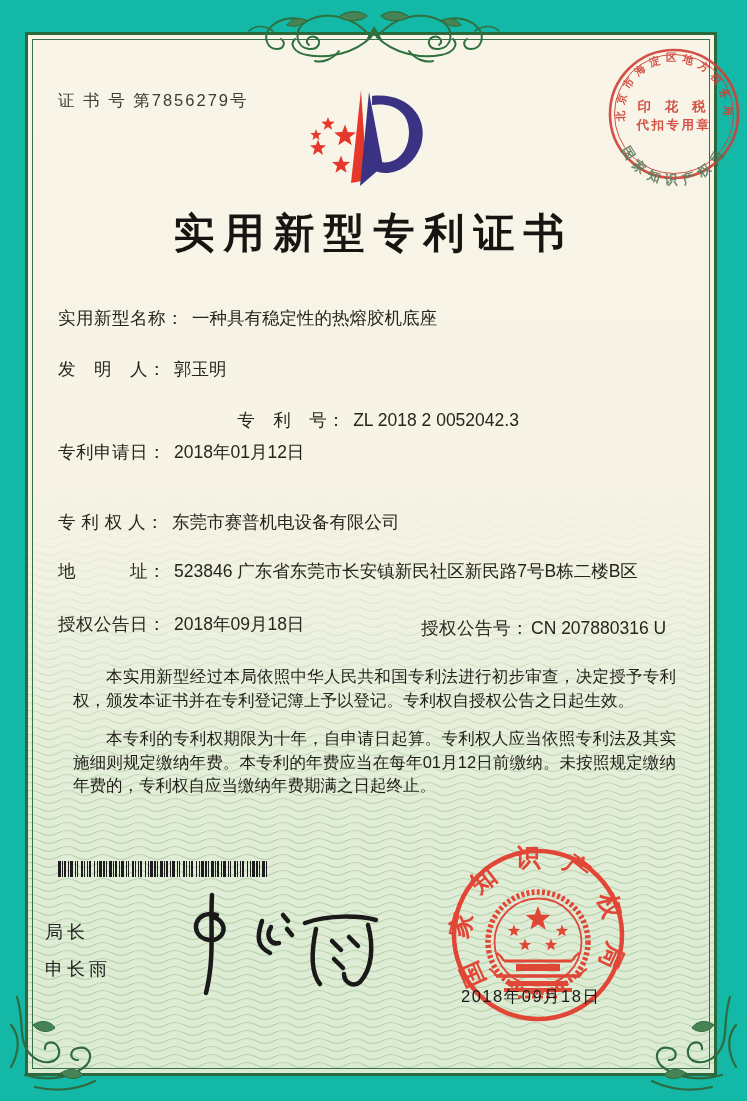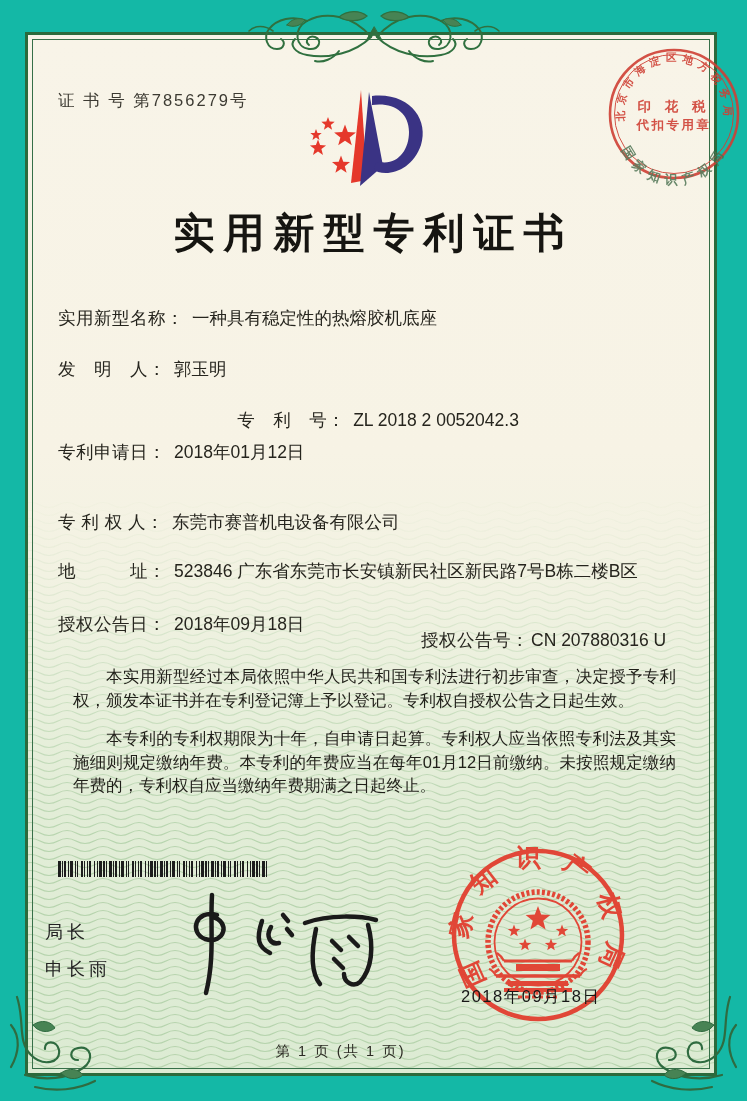--- a/index.html
+++ b/index.html
@@ -13,21 +13,21 @@
   .frame-inner{position:absolute;left:32px;top:39px;width:678px;height:1030px;
         border:1px solid #366f48;box-sizing:border-box;pointer-events:none;}
   .abs{position:absolute;}
   .cert-no{left:58px;top:90px;font-size:16.5px;letter-spacing:2px;color:#3c3a32;}
   .title{left:0;top:206px;width:747px;text-align:center;font-size:41px;font-weight:700;
          letter-spacing:9px;color:#161511;}
   .field-row{left:58px;width:640px;font-size:17.5px;line-height:24px;}
   .f-label{letter-spacing:0.5px;color:#26251e;}
   .f-value{padding-left:8px;color:#26251e;}
   .f-value-block{display:inline-block;vertical-align:top;width:478px;padding-left:8px;}
-  .grant-no{position:absolute;left:363px;top:16px;}
+  .grant-no{position:absolute;left:363px;top:4px;}
   .paras{left:58px;top:650px;width:633px;font-size:16.5px;line-height:23.6px;
          text-align:justify;color:#201f19;}
   .paras p{margin:15px;text-indent:2em;}
   .official{left:45px;font-size:18px;letter-spacing:4px;color:#222;}
   .seal-date{left:461px;top:986px;font-size:16.5px;letter-spacing:1.5px;color:#171717;font-weight:500;}
   .footer{left:248px;top:1042px;width:185px;text-align:center;font-size:14.5px;
           letter-spacing:2px;color:#2c2b24;}
   svg{display:block;}
   .seal-svg{opacity:.93;}
   .tax-svg{opacity:.9;}
@@ -329,15 +329,14 @@
       <rect x="78" y="129" width="44" height="7" stroke="none"></rect>
       <path d="M58,141 L142,141" fill="none" stroke-width="3.4"></path>
       <path d="M58,141 C56,137 54,135 51,134 M142,141 C144,137 146,135 149,134" fill="none" stroke-width="2.2"></path>
       <rect x="70" y="146" width="60" height="5" stroke="none"></rect>
       <rect x="66" y="153" width="68" height="4" stroke="none"></rect>
       <path d="M80,162 L120,162" fill="none" stroke-width="3" stroke-dasharray="4 3"></path>
     </g>
   </svg>
   <div class="abs seal-date">2018年09月18日</div>
 
-  <div class="abs footer">第 1 页 (共 1 页)</div>
 
 </div>
 
 </body></html>

